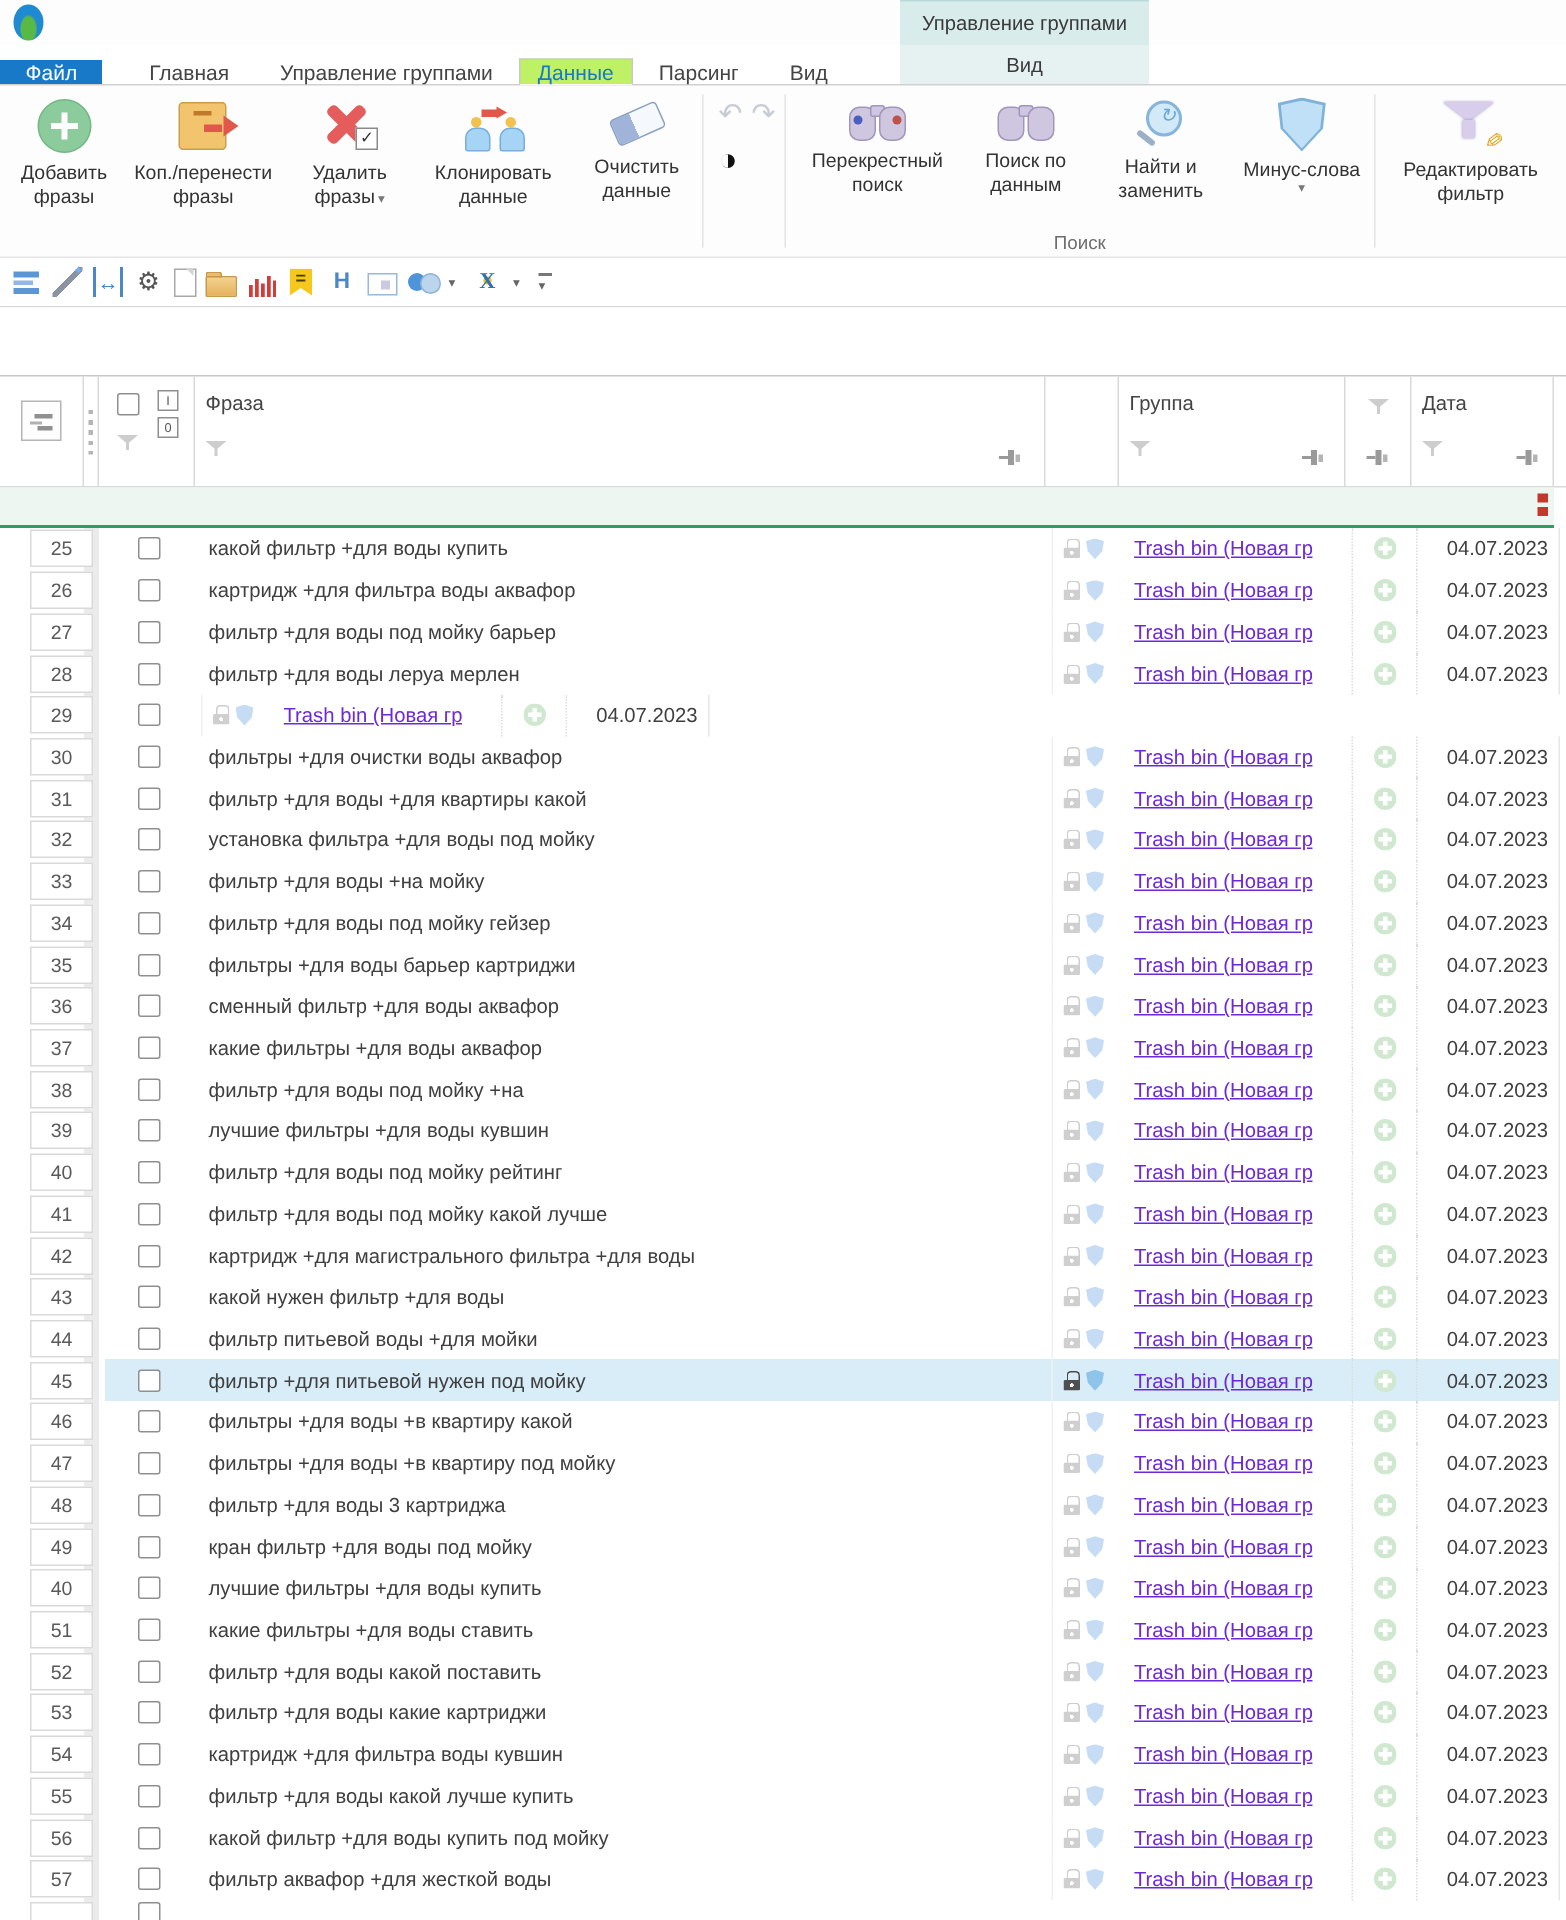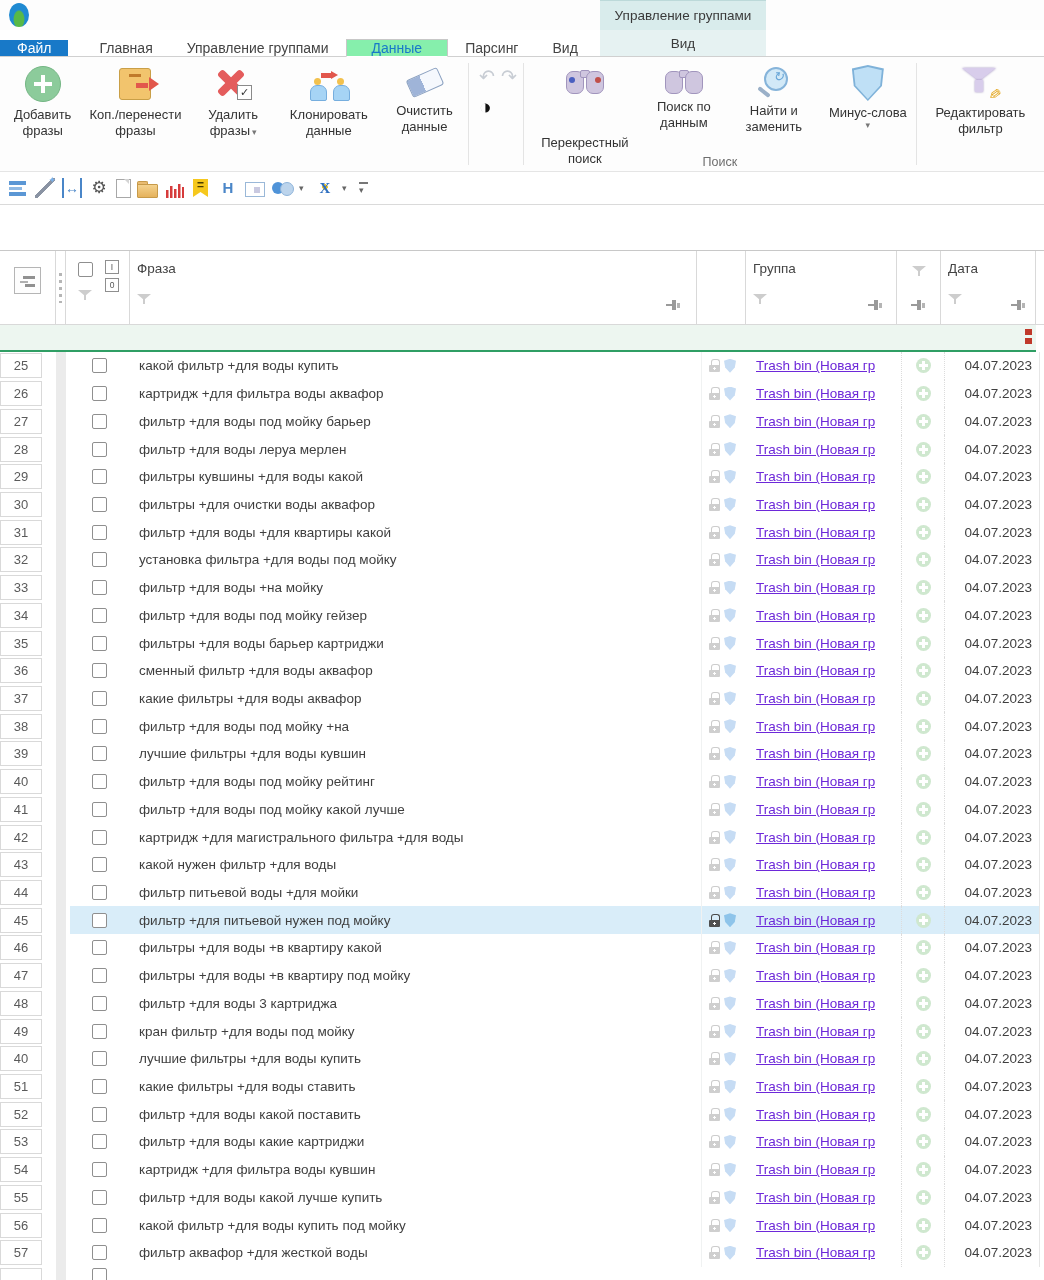--- a/index.html
+++ b/index.html
@@ -12,22 +12,22 @@
   .logo { position:absolute; left:9px; top:3px; width:20px; height:24px; border-radius:50%;
           background: radial-gradient(ellipse at 50% 68%, #58b947 0 34%, #1f8ad2 42% 100%); }
   .ctx-header { position:absolute; left:600px; top:0; width:166px; height:30px; background:#d9ecec;
                 border-top:1px solid #bcd9d9; display:flex; align-items:center; justify-content:center;
                 font-size:13.5px; color:#3a3a3a; }
 
   
   .tabrow { position:relative; height:27px; border-bottom:1px solid #d0d0d0; display:flex; align-items:flex-end; background:#fff; }
   .tab { display:flex; align-items:center; padding:0 17px; font-size:14px; color:#444; cursor:default; }
   .tab-file { background:#1879c8; color:#fff; margin-right:14px; }
-  .tab.sel { background:#86efac; border:1px solid #c8c8c8; border-bottom:1px solid #fff; margin-bottom:-1px;
-             color:#1879c8; padding:0 25px; z-index:2; }
+  .tab.sel { background:#bef264; border:1px solid #c8c8c8; border-bottom:1px solid #fff; margin-bottom:-1px;
+             color:#1879c8; padding:0 12px; z-index:2; }
   .ctx-tab { position:absolute; left:600px; top:0; width:166px; height:26px; background:#e6f2f2;
              display:flex; align-items:center; justify-content:center; font-size:13.5px; color:#3a3a3a; }
 
   
   .ribbon { height:115px; border-bottom:1px solid #e5e5e5; display:flex; background:#fdfdfd; }
   .rgroup { position:relative; display:flex; align-items:flex-start; padding-top:3px; }
   .rgroup-label { position:absolute; bottom:2px; left:0; right:0; text-align:center; font-size:12.5px; color:#6e6e6e; }
   .vsep { width:1px; background:#e4e4e4; margin:6px 0; }
   .rbtn { display:flex; flex-direction:column; align-items:center; padding-top:2px; cursor:default; }
   .rbtn-label { font-size:13px; line-height:1.2; color:#333; text-align:center; margin-top:2px; }
@@ -174,21 +174,21 @@
   
   .greenrow { position:relative; height:27px; width:1036px; background:#edf6f0; border-bottom:2px solid #2f9e64; }
   .red-marks { position:absolute; right:4px; top:4px; width:7px; height:15px; background:
       linear-gradient(#c0392b,#c0392b) 0 0/7px 6px no-repeat,
       linear-gradient(#c0392b,#c0392b) 0 9px/7px 6px no-repeat; }
 
   
   .rows-wrap { position:relative; }
   .rstripbg { position:absolute; left:56px; top:0; bottom:0; width:10px; background:#ebebeb; }
   .trow { position:relative; display:flex; height:27.72px; align-items:center; }
-  .rnum-wrap { width:60px; padding-left:0; }
+  .rnum-wrap { width:60px; padding-left:20px; }
   .rnum { width:42px; height:25px; border:1px solid #d9d9d9; background:#fff; color:#5a5a5a;
       font-size:13px; display:flex; align-items:center; justify-content:center; }
   .rstrip { width:10px; height:100%; }
   .rcontent { display:flex; align-items:center; height:100%; width:970px; }
   .trow.selected .rcontent { background:#d9edf9; }
   .cell { display:flex; align-items:center; height:100%; }
   .cell-cb { width:64px; padding-left:22px; }
   .cell-phrase { width:567px; padding-left:5px; font-size:13.5px; color:#3f3f3f; }
   .cell-locks { width:49px; padding-left:7px; gap:4px; border-left:1px solid #f0f2f2; }
   .cell-group { width:151px; padding-left:6px; }
@@ -267,21 +267,21 @@
     <div class="vsep"></div>
     <div class="undo-col" data-name="undo-redo-block">
       <div class="undo-arrows">
         <span data-name="undo-icon">↶</span>
         <span data-name="redo-icon">↷</span>
       </div>
       <span class="contrast" data-name="contrast-icon">◑</span>
     </div>
     <div class="vsep"></div>
     <div class="rgroup" style="width:392px; padding-left:6px;" data-name="ribbon-group-search">
-      <div class="rbtn" style="width:110px;gap:36px;" data-name="cross-search-button">
+      <div class="rbtn" style="width:110px;" data-name="cross-search-button">
         <span class="ic ic-binoc" data-name="cross-search-binoculars-icon">
           <i class="bridge"></i>
             <i class="dotL"></i>
             <i class="dotR"></i>
         </span>
         <div class="rbtn-label">Перекрестный поиск</div>
       </div>
       <div class="rbtn" style="width:88px;" data-name="data-search-button">
         <span class="ic ic-binoc" data-name="binoculars-icon">
             <i class="bridge"></i>
@@ -484,23 +484,20 @@
   </div>
       <div class="trow" data-name="table-row">
     <div class="rnum-wrap">
           <div class="rnum" data-name="row-number">29</div>
         </div>
     <div class="rstrip" data-name="row-drag-handle"></div>
     <div class="rcontent">
       <div class="cell cell-cb">
             <span class="cb" data-name="row-checkbox"></span>
           </div>
-      <div class="cell cell-phrase">
-            <span data-name="phrase-text">фильтры кувшины +для воды какой</span>
-          </div>
       <div class="cell cell-locks">
         <span class="lock" data-name="lock-icon"></span>
         <span class="shield" data-name="shield-icon"></span>
       </div>
       <div class="cell cell-group">
             <span class="glink" data-name="group-link">Trash bin (Новая гр</span>
           </div>
       <div class="cell cell-plus">
             <span class="plusc" data-name="add-to-group-icon"></span>
           </div>

